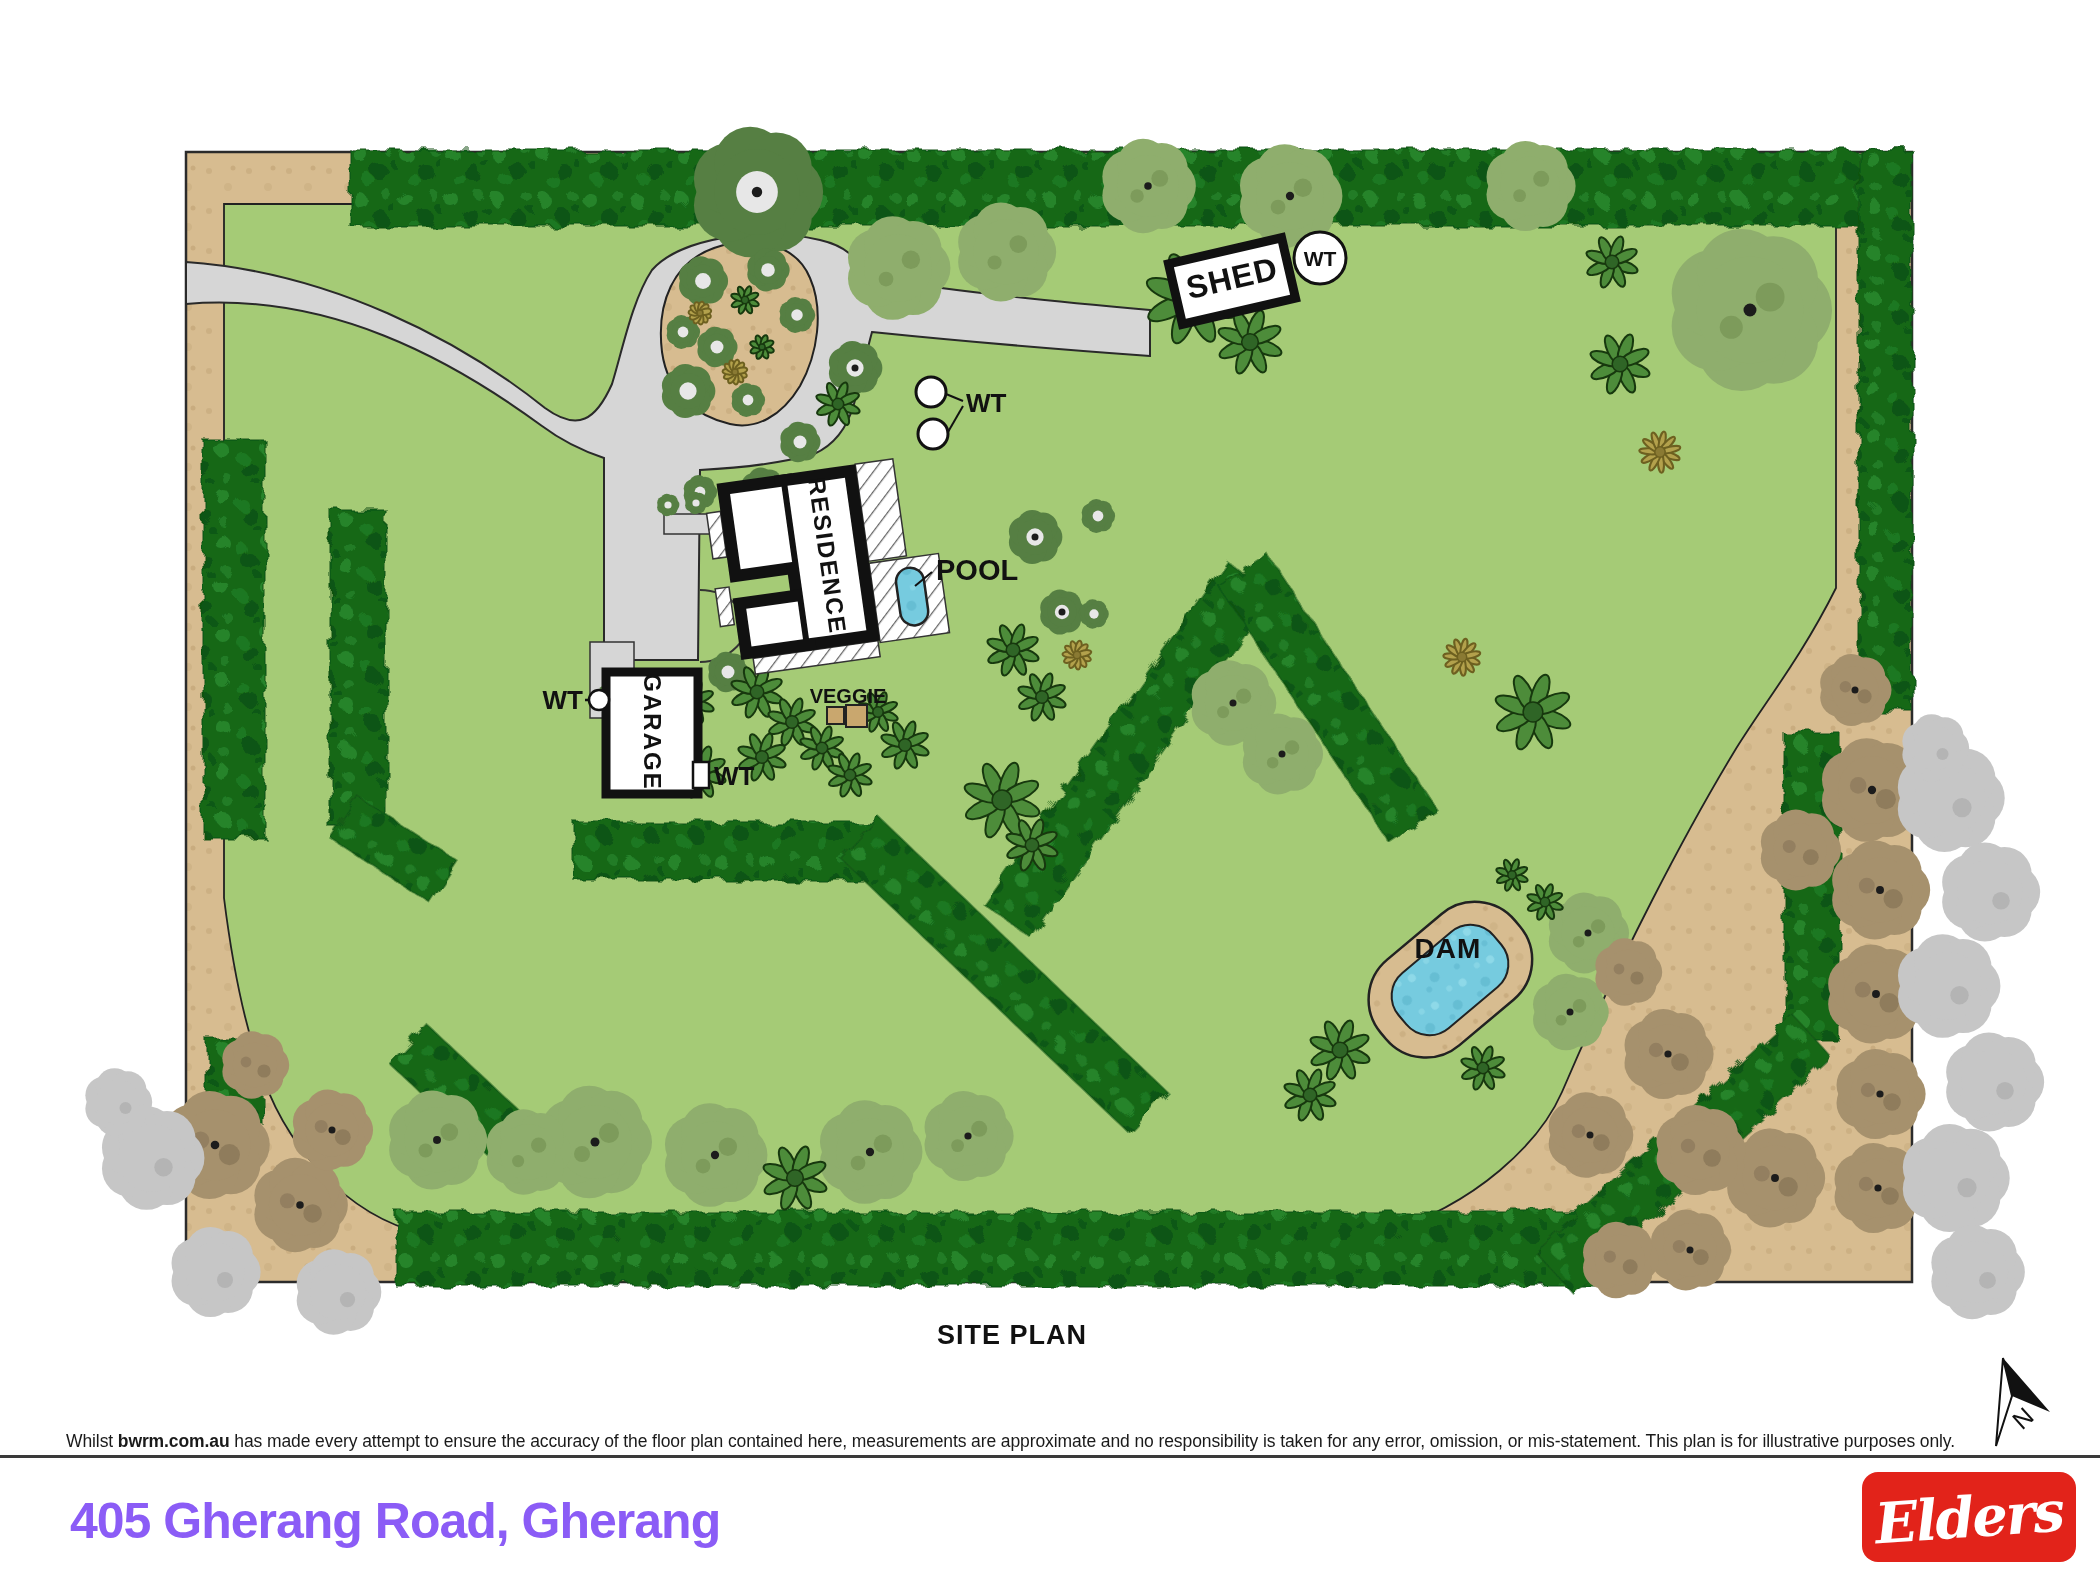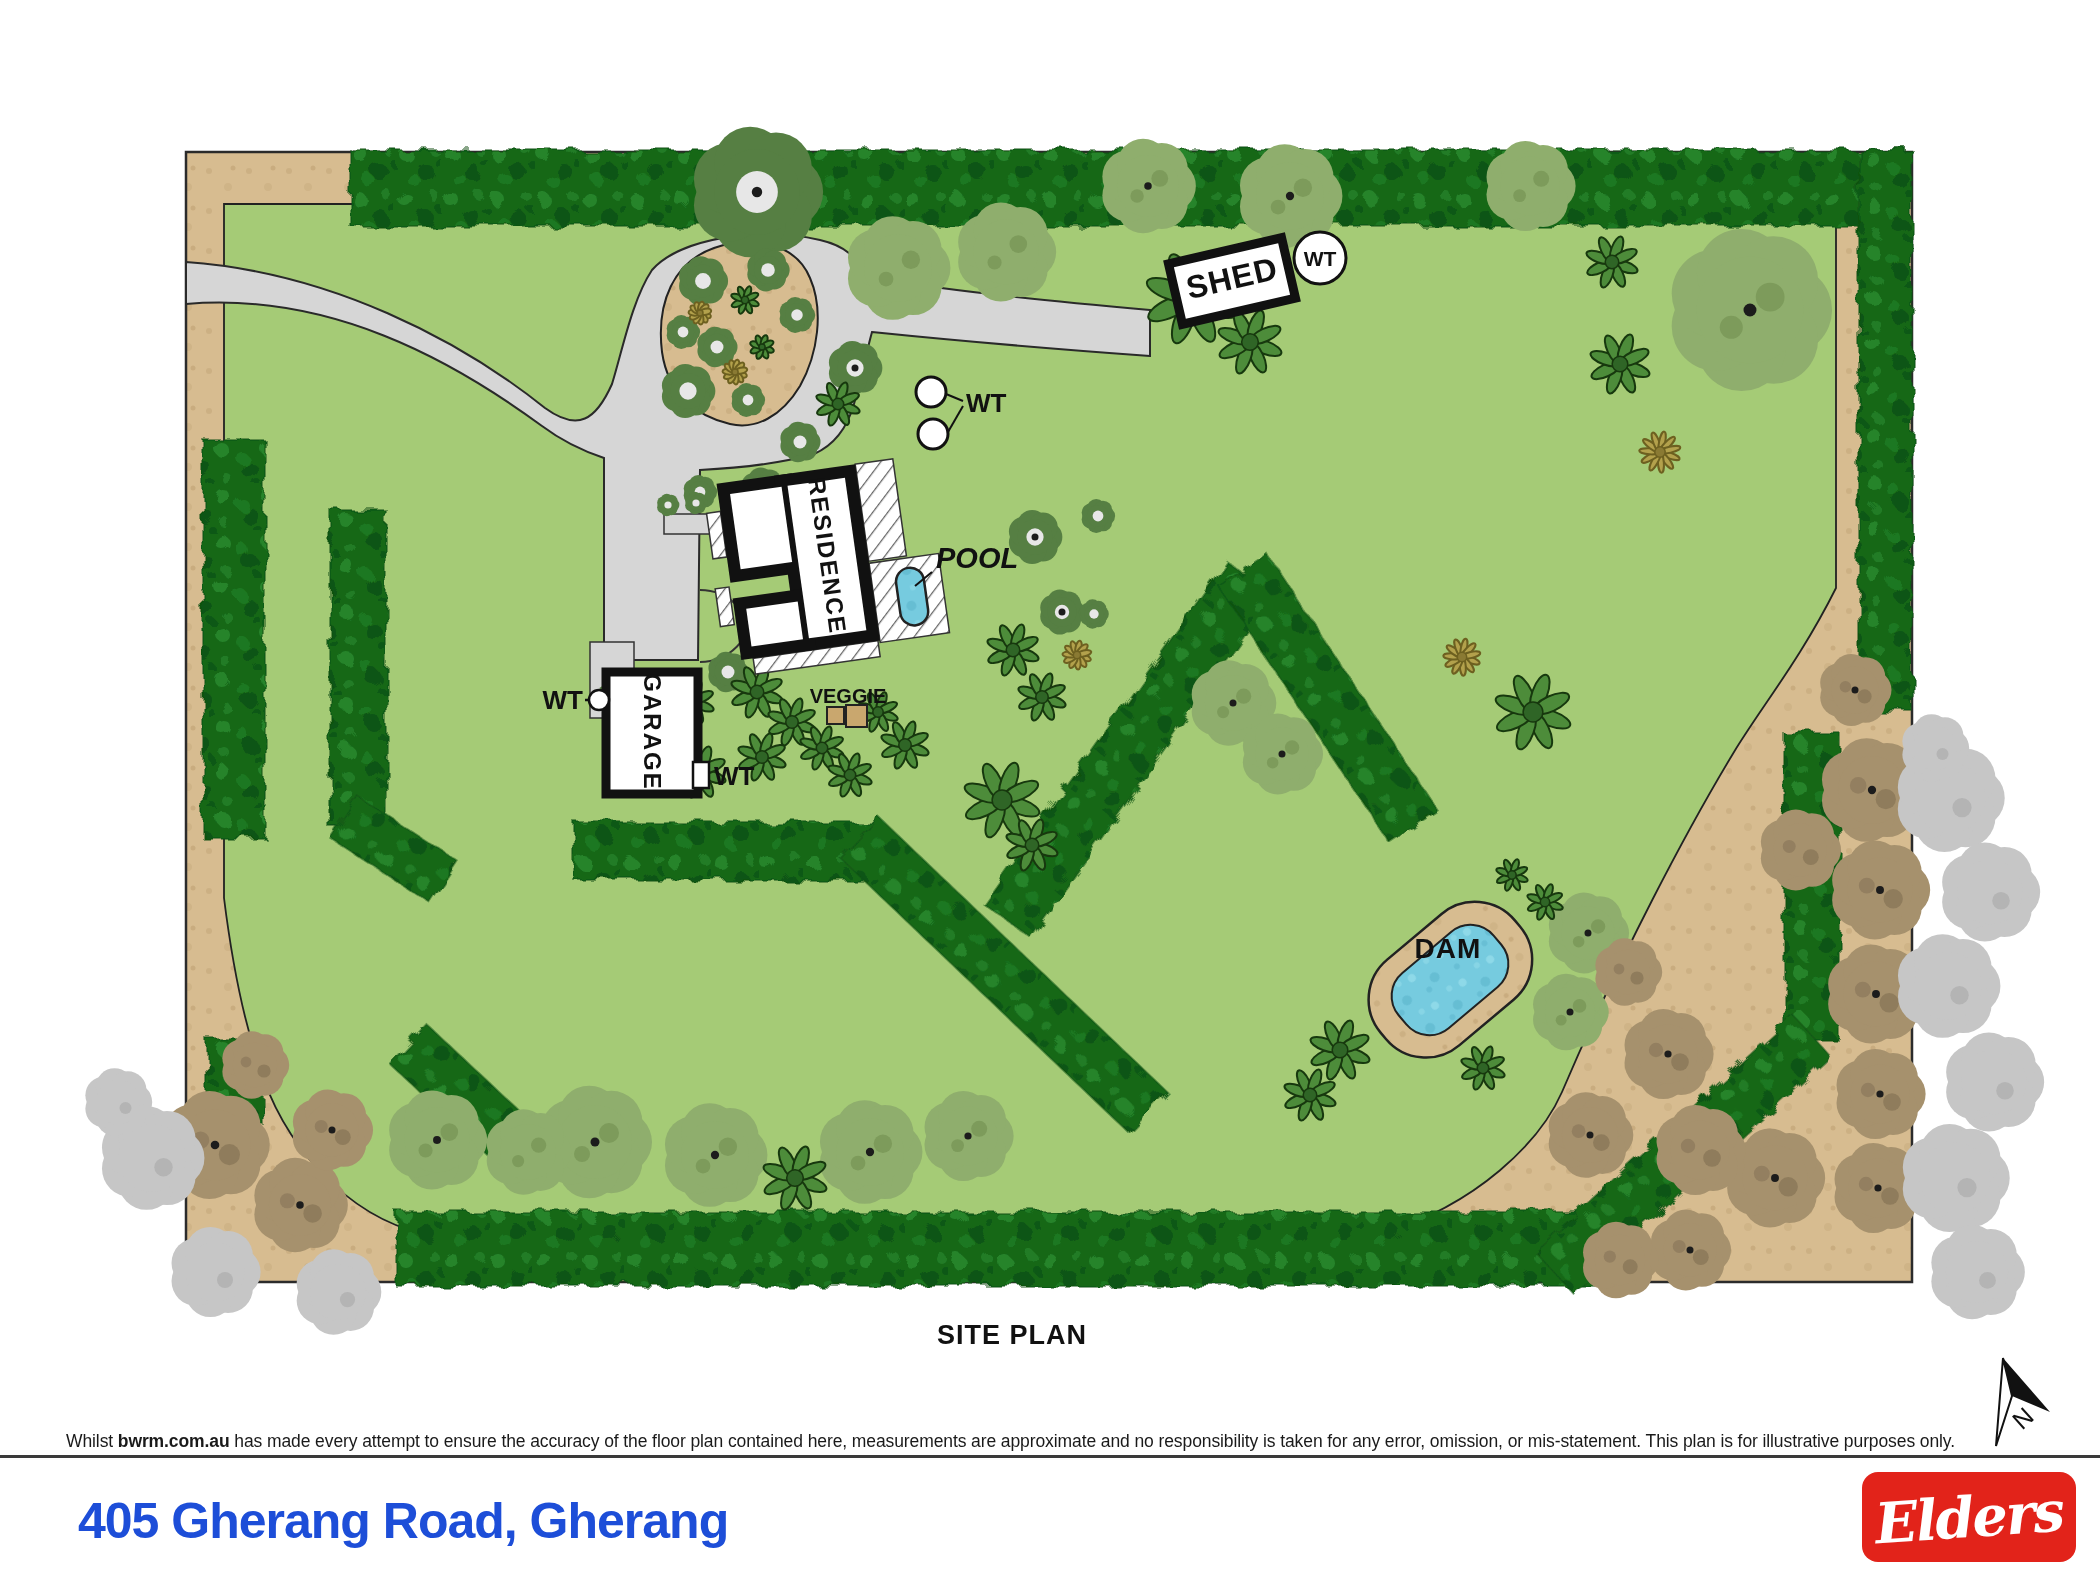--- a/index.html
+++ b/index.html
@@ -1366,35 +1366,35 @@
 <div class="lbl" style="left:966px;top:390px;font-size:26px;">WT</div>
 
 <div class="lbl right" style="left:505px;top:687px;width:78px;font-size:26px;">WT</div>
 
 <div class="lbl" style="left:714px;top:763px;font-size:26px;">WT</div>
 
 <div class="lbl center" id="residence-label" style="left:727px;top:544px;width:200px;font-size:24px;transform:rotate(82deg);">RESIDENCE</div>
 
 <div class="lbl center" id="garage-label" style="left:572px;top:720px;width:160px;font-size:24px;transform:rotate(90deg);">GARAGE</div>
 
-<div class="lbl" style="left:936px;top:544px;font-size:29px;font-style:italic;">POOL</div>
+<div class="lbl" style="left:936px;top:556px;font-size:29px;">POOL</div>
 
 <div class="lbl center" style="left:800px;top:686px;width:96px;font-size:20px;">VEGGIE</div>
 
 <div class="lbl center" style="left:1398px;top:935px;width:100px;font-size:28px;letter-spacing:1px;">DAM</div>
 
 <div class="lbl" style="left:2014px;top:1406px;font-size:25px;font-weight:normal;transform:rotate(-42deg);">N</div>
 
 <div class="lbl center" style="left:862px;top:1322px;width:300px;font-size:27px;letter-spacing:1px;">SITE PLAN</div>
 
 <div class="lbl" id="disclaimer" style="left:66px;top:1433px;font-size:17.5px;color:#1a1a1a;">
   <span>Whilst </span><b>bwrm.com.au</b><span> has made every attempt to ensure the accuracy of the floor plan contained here, measurements are approximate and no responsibility is taken for any error, omission, or mis-statement. This plan is for illustrative purposes only.</span>
 </div>
 
 <div id="footer-rule"></div>
 
-<div class="lbl" style="left:78px;top:1496px;font-size:50px;letter-spacing:-1px;color:#1d4ed8;">405 Gherang Road, Gherang</div>
+<div class="lbl" style="left:70px;top:1496px;font-size:50px;letter-spacing:-1px;color:#8b5cf6;">405 Gherang Road, Gherang</div>
 
 <div id="elders-logo">
   <span>Elders</span>
 </div>
 
 </div>
 
 </body></html>

